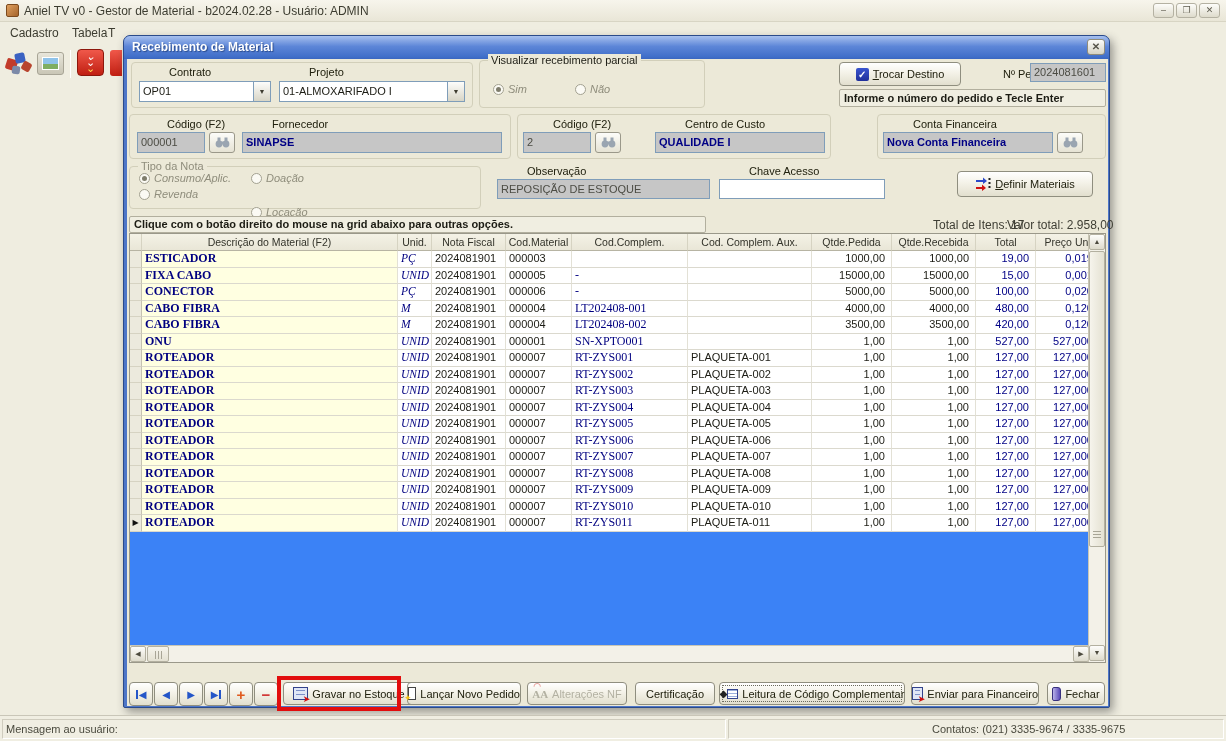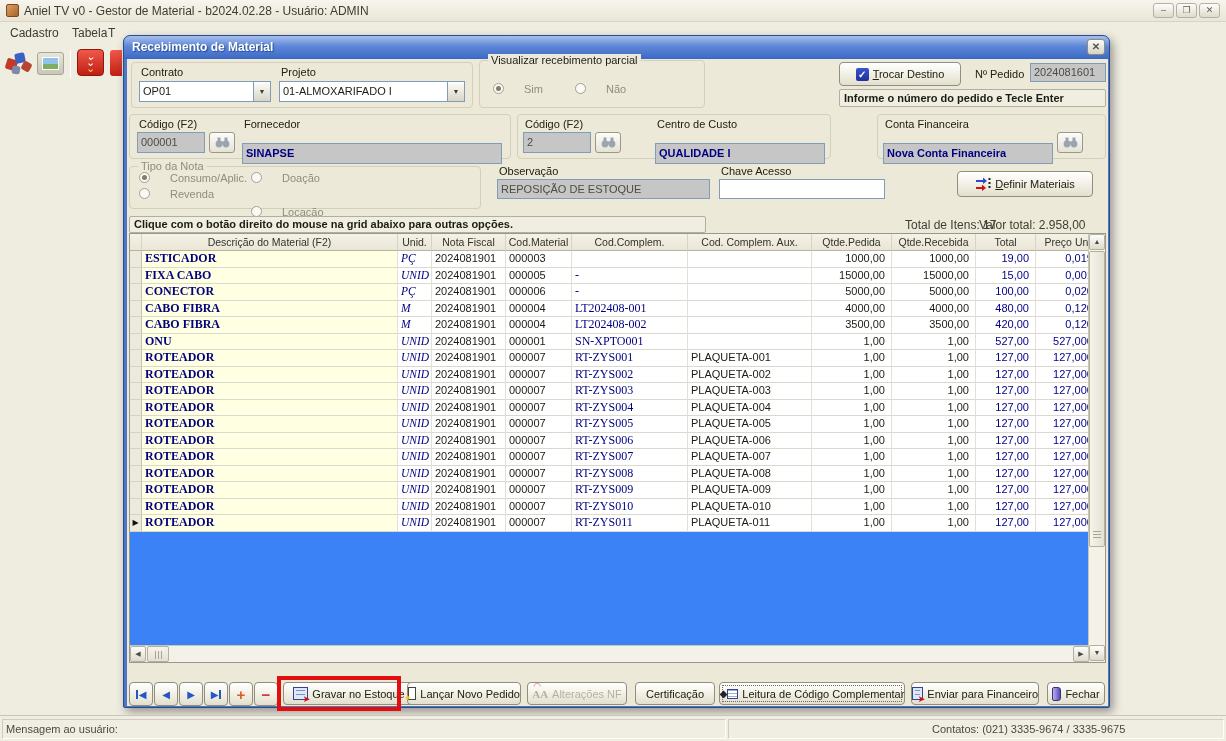--- a/index.html
+++ b/index.html
@@ -46,35 +46,35 @@
     background:linear-gradient(#a7c0ee,#5d86d8 45%,#416fc9 90%,#3a66c0);
     color:#fff; font-weight:bold; font-size:12px; line-height:23px; padding-left:8px;
     text-shadow:1px 1px 1px #2a4a8a; }
   .dlg-close { position:absolute; right:4px; top:3px; width:18px; height:16px; border-radius:3px;
     background:linear-gradient(#fbfbf9,#d6d3c4); border:1px solid #8f8c7c;
     color:#55534a; font-size:10px; font-weight:bold; line-height:14px; text-align:center; }
   .dlg-body { position:absolute; left:3px; top:23px; width:981px; height:647px; background:#ece9d8; }
 
   .grp { position:absolute; border:1px solid #d2cfba; border-radius:4px; }
   .grp-legend { position:absolute; top:-7px; left:8px; background:#ece9d8; padding:0 3px; font-size:11px; }
-  .lbl { position:absolute; font-size:11px; color:#21210f; }
+  .lbl { position:absolute; font-size:11px; color:#21210f;margin-left:28px; }
   .lbl.dim, .radio-lbl.dim, .grp-legend.dim { color:#8f8d7c; }
 
   .field { position:absolute; height:21px; border:1px solid #7f9db9; background:#fff;
     font-size:11px; line-height:19px; padding:0 3px; overflow:hidden; white-space:nowrap; }
   .field.gray { background:#c6c6c6; color:#4c4c44; }
-  .field.navy { color:#000085; font-weight:bold;margin-top:11px; }
+  .field.navy { color:#000085; font-weight:bold; }
   input.field { outline:none; font-family:"Liberation Sans",sans-serif; }
 
   .combo { position:absolute; height:21px; border:1px solid #7f9db9; background:#fff; display:flex; }
   .combo .val { flex:1; font-size:11px; line-height:19px; padding:0 3px; overflow:hidden; white-space:nowrap; }
   .combo .drop { width:17px; border-left:1px solid #7f9db9; background:linear-gradient(#fdfdfb,#d8d5c6);
     font-size:7px; color:#3e3c30; text-align:center; line-height:19px; }
 
-  .radio { position:absolute; display:flex; gap:20px; }
+  .radio { position:absolute; display:flex; align-items:center; gap:4px;font-style:italic; }
   .radio i { width:11px; height:11px; border-radius:50%; border:1px solid #a3a191; background:#fbfaf4; position:relative; }
   .radio.checked i::after { content:""; position:absolute; left:2px; top:2px; width:5px; height:5px; border-radius:50%; background:#7f7d6c; }
   .radio-lbl { font-size:11px; }
 
   .btn { position:absolute; border:1px solid #8f8e7f; border-radius:4px;
     background:linear-gradient(#ffffff,#f4f2e8 45%,#e2dfce);
     font-size:11px; color:#21210f; display:flex; align-items:center; justify-content:center; gap:4px;
     white-space:nowrap; }
   .btn.disabled { color:#b3b1a2; }
   .btn.focused { outline:1px dotted #6b6a5c; outline-offset:-4px; }

